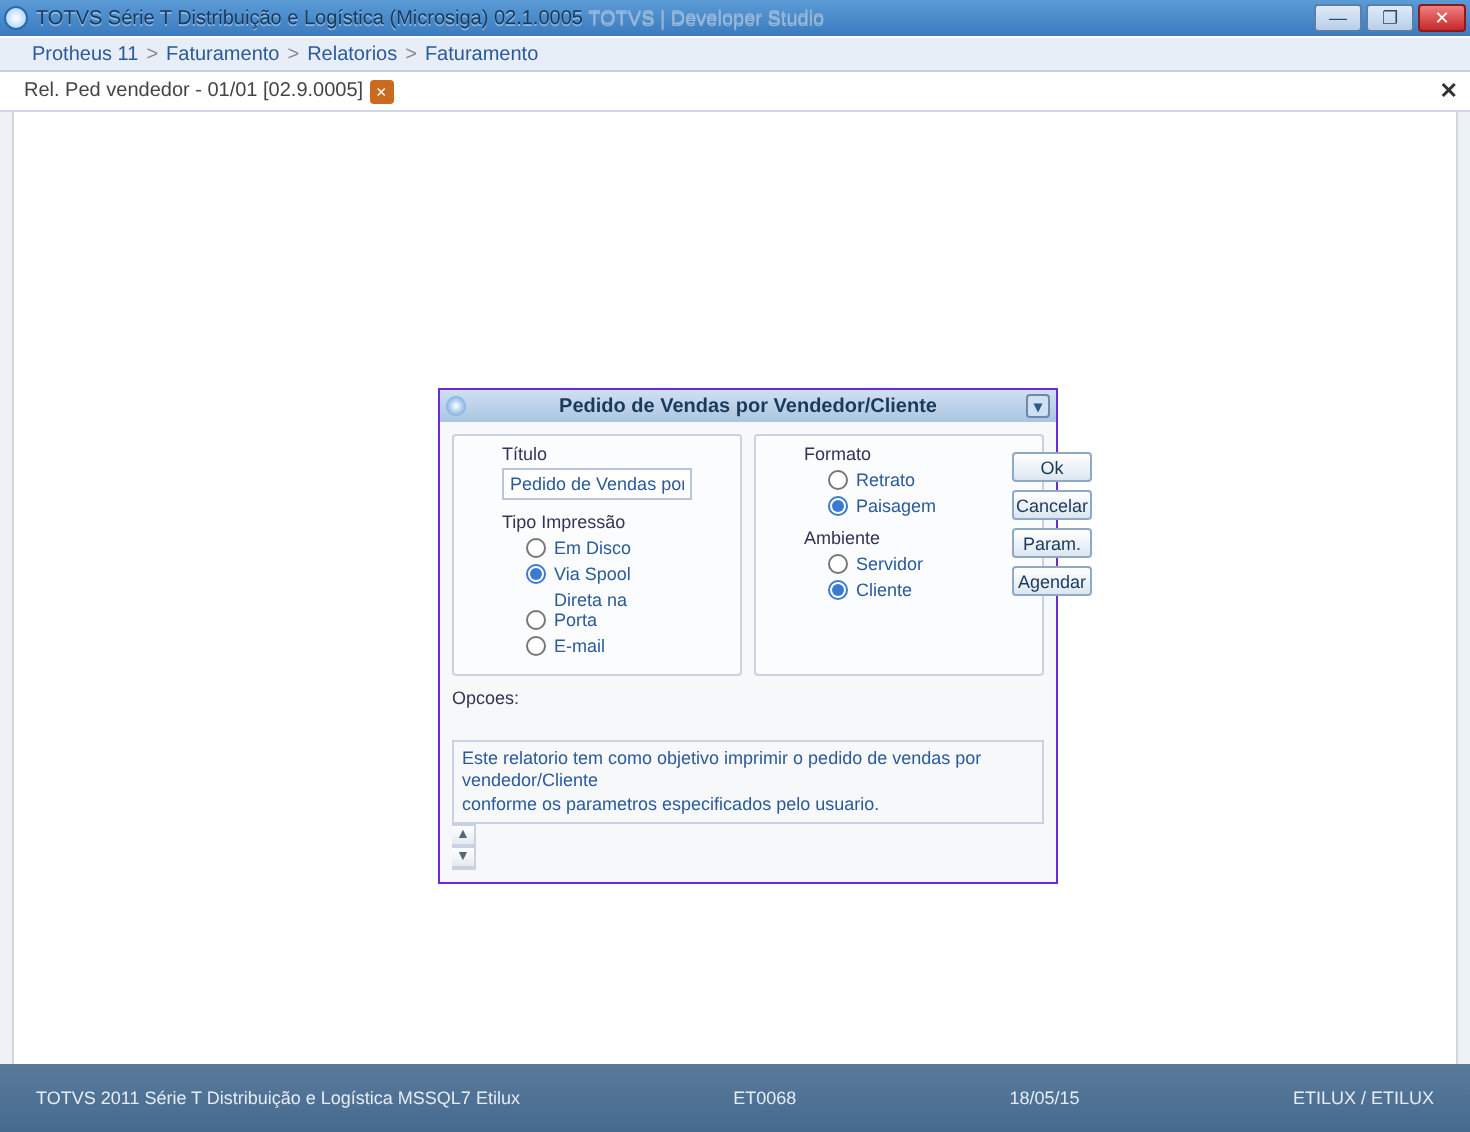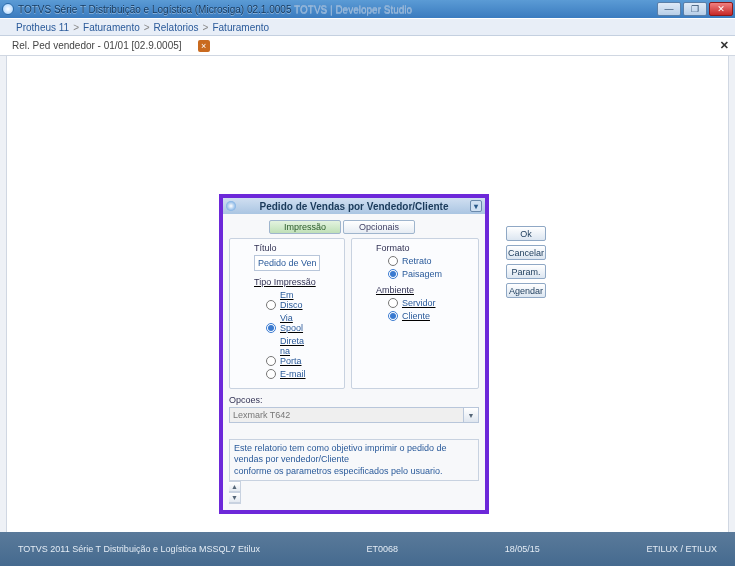--- a/index.html
+++ b/index.html
@@ -14,46 +14,46 @@
   .winbtn { width: 24px; height: 14px; margin-left: 2px; background: linear-gradient(#dfeaf7,#b8cfe8); border:1px solid #5a7fa8; border-radius:2px; display:flex;align-items:center;justify-content:center;color:#2c4a6b;font-size:9px;line-height:1;}
   .winbtn.close { background: linear-gradient(#f08080,#c62828); border-color:#8b1a1a; color:#fff;}
 
   
   .crumb { height: 18px; background: #e8eef7; border-top:1px solid #fff; border-bottom:1px solid #c4d0e0; padding:0 14px; display:flex;align-items:center; color:#2a5a9a; font-size:10px;}
   .crumb span{margin:0 2px;}
   .crumb .sep{color:#888;}
 
   
   .tabstrip { height: 20px; background:#fff; display:flex; align-items:center; padding:0 6px 0 12px; border-bottom:1px solid #d0d7e2;}
-  .tabstrip .tab { display:flex; align-items:center; gap:16px; color:#444; font-size:10px;}
+  .tabstrip .tab { display:flex; align-items:center; gap:3px; color:#444; font-size:10px;}
   .tabstrip .tab .xbtn{ width:12px;height:12px; background:#c96a1f; color:#fff; font-size:9px; display:flex;align-items:center;justify-content:center; border-radius:2px;}
   .tabstrip .spacer{flex:1;}
   .tabstrip .bigx{color:#333;font-size:11px;font-weight:bold;}
 
   
   .content { position:relative; height: 490px; background:#fff; margin:0 6px; border:1px solid #d0d7e2; border-top:none;}
 
   
-  .dialog { position:absolute; left:212px; top:138px; width:270px; background:#0c4a6e; border:4px solid #6d28d9; box-shadow:0 0 0 1px #fff inset;}
+  .dialog { position:absolute; left:212px; top:138px; width:310px; background:#0c4a6e; border:1px solid #6d28d9; box-shadow:0 0 0 1px #fff inset;}
   .dlg-title { height:16px; background:linear-gradient(#d0dff1,#aac5e2); display:flex;align-items:center; padding:0 3px; color:#1a3a5a; font-size:10px; font-weight:bold;}
   .dlg-title .dlg-icon{width:10px;height:10px;border-radius:50%;background:radial-gradient(#fff,#4a90d9);margin-right:auto;}
   .dlg-title .dlg-text{position:absolute;left:0;right:0;text-align:center;}
   .dlg-title .dlg-caret{width:12px;height:12px;border:1px solid #6a8aac;border-radius:2px;display:flex;align-items:center;justify-content:center;color:#2a5a8a;font-size:8px;background:#cfe0f2;z-index:1;}
 
   .dlg-body{ padding:6px; background:#f7f8fa;}
   .tabsrow{ display:flex; gap:2px; margin:0 0 4px 40px;}
   .tabbtn{ width:72px; height:14px; font-size:9px; display:flex;align-items:center;justify-content:center; border:1px solid #9fb5cd; background:linear-gradient(#e3f3df,#bfe0b8); color:#2a5a2a; border-radius:2px;}
   .tabbtn.inactive{ background:linear-gradient(#fff,#e6ecf3); color:#446;}
   .panels{ display:flex; gap:6px;}
   .panel{ flex:1; border:1px solid #c8d2e0; border-radius:2px; padding:4px 24px 6px; background:#fbfcfe;}
   .panel legend,.group-title{ font-size:9px; color:#335; margin-bottom:2px; display:block;}
   .titlefield{ width:100%; height:16px; border:1px solid #b8c6da; font-size:9px; padding:0 3px; color:#2a5a9a;}
   .radio{ display:flex; align-items:flex-end; gap:4px; font-size:9px; color:#2a5a9a; margin:3px 12px;}
   .radio input{ accent-color:#3a7ad0; width:10px; height:10px;}
-  .group2{margin-top:6px;text-decoration:underline;}
+  .group2{margin-top:6px;}
   .opcoes{ margin-top:6px;}
   .combo{ display:flex; width:100%;}
   .combo input{ flex:1; height:16px; border:1px solid #b8c6da; border-right:none; background:#efefef; font-size:9px; padding:0 3px; color:#777;}
   .combo .dd{ width:16px; height:16px; border:1px solid #b8c6da; background:linear-gradient(#fff,#dfe6ef); display:flex;align-items:center;justify-content:center;font-size:7px;color:#567;}
   .desc{ margin-top:16px; display:flex;flex-direction:column;}
   .desc .txt{ flex:1; height:32px; border:1px solid #c8d2e0; padding:3px 4px; font-size:9px; color:#2a5a9a; line-height:1.25; overflow:hidden;}
   .desc .scroll{ width:12px; border:1px solid #c8d2e0; border-left:none; display:flex; flex-direction:column;}
   .desc .scroll div{flex:none;height:10px;border-bottom:1px solid #c8d2e0;display:flex;align-items:center;justify-content:center;font-size:7px;color:#567;background:linear-gradient(#fff,#e4eaf1);}
   .desc .scroll .track{flex:1;background:#eef2f7;border-bottom:1px solid #c8d2e0;}
 
@@ -101,24 +101,20 @@
 
 <div class="content">
 
   <div class="dialog">
     <div class="dlg-title">
       <span class="dlg-icon"></span>
       <span class="dlg-text">Pedido de Vendas por Vendedor/Cliente</span>
       <span class="dlg-caret">▾</span>
     </div>
     <div class="dlg-body">
-      <div class="tabsrow">
-        <div class="tabbtn">Impressão</div>
-        <div class="tabbtn inactive">Opcionais</div>
-      </div>
 
       <div class="panels">
         <div class="panel">
           <span class="group-title">Título</span>
           <input class="titlefield" value="Pedido de Vendas por Vendedor/Cliente" style="">
           <div class="group2">
             <span class="group-title">Tipo Impressão</span>
             <label class="radio">
                 <input type="radio" name="tipo" style="">
                 <span>Em Disco</span>
@@ -156,24 +152,20 @@
             <label class="radio">
                 <input type="radio" name="amb" checked="" style="">
                 <span>Cliente</span>
               </label>
           </div>
         </div>
       </div>
 
       <div class="opcoes">
         <span class="group-title">Opcoes:</span>
-        <div class="combo">
-          <input disabled="" value="Lexmark T642" style="">
-          <div class="dd">▼</div>
-        </div>
       </div>
 
       <div class="desc">
         <div class="txt">
           <div>Este relatorio tem como objetivo imprimir o pedido de vendas por vendedor/Cliente</div>
           <div>conforme os parametros especificados pelo usuario.</div>
         </div>
         <div class="scroll">
           <div>▲</div>
           <div class="track"></div>

